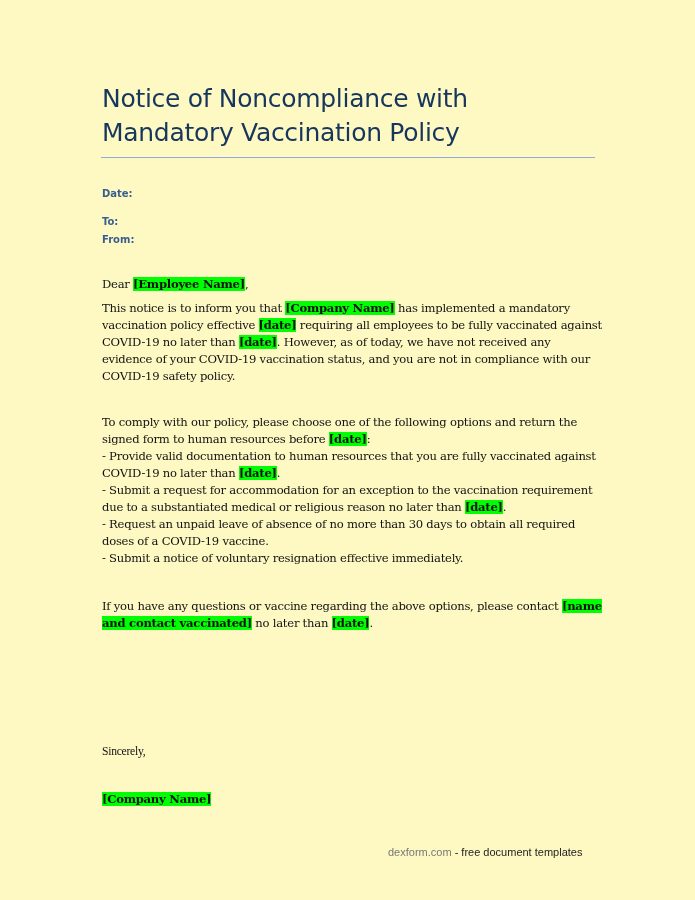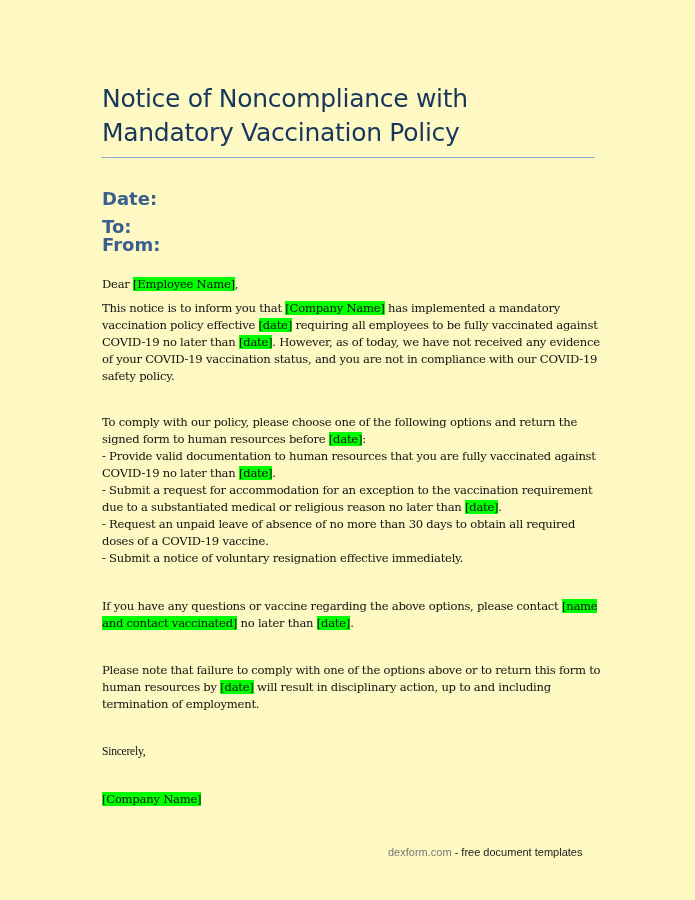--- a/index.html
+++ b/index.html
@@ -1,22 +1,22 @@
 <!DOCTYPE html>
 <html><head>
 <meta charset="utf-8">
 <style>
   html, body { margin:0; padding:0; background:#ffffff; }
   body { width:695px; height:900px; position:relative; overflow:hidden; }
   .page { position:absolute; left:0; top:0; width:695px; height:900px; background:#fef9c3; }
   .title { position:absolute; left:102px; top:82px; width:500px; font-family:"DejaVu Sans", sans-serif; font-size:25px; line-height:34px; color:#17365d; letter-spacing:-0.3px; }
   .title-rule { position:absolute; left:101px; top:157px; width:494px; height:1px; background:#8eaadb; }
-  .meta { position:absolute; left:102px; font-family:"DejaVu Sans", sans-serif; font-weight:bold; font-size:18px; color:#3a5f8f; }
+  .meta { position:absolute; left:102px; font-family:"DejaVu Sans", sans-serif; font-weight:bold; font-size:10px; color:#3a5f8f; }
   .body-text { position:absolute; left:102px; width:500px; font-family:"DejaVu Serif", serif; font-size:11.6px; line-height:17px; color:#111; letter-spacing:-0.25px; }
-  .hl { background:#00ff00; }
+  .hl { background:#00ff00;font-weight:bold; }
   .footer { position:absolute; left:388px; top:846px; font-family:"Liberation Sans", sans-serif; font-size:11px; color:#222; }
   .footer .brand { color:#777; }
 </style>
 </head>
 <body>
 
 <div class="page">
 
   <div class="title">
     <div>Notice of Noncompliance with</div>
@@ -35,21 +35,20 @@
   <div class="body-text" style="top:414px;">
     <div><span>To comply with our policy, please choose one of the following options and return the signed form to human resources before </span><span class="hl">[date]</span><span>:</span></div>
     <div><span>- Provide valid documentation to human resources that you are fully vaccinated against COVID-19 no later than </span><span class="hl">[date]</span><span>.</span></div>
     <div><span>- Submit a request for accommodation for an exception to the vaccination requirement due to a substantiated medical or religious reason no later than </span><span class="hl">[date]</span><span>.</span></div>
     <div>- Request an unpaid leave of absence of no more than 30 days to obtain all required doses of a COVID-19 vaccine.</div>
     <div>- Submit a notice of voluntary resignation effective immediately.</div>
   </div>
 
   <div class="body-text" style="top:598px;"><span>If you have any questions or vaccine regarding the above options, please contact </span><span class="hl">[name and contact vaccinated]</span><span> no later than </span><span class="hl">[date]</span><span>.</span></div>
 
-  <div class="body-text" style="top:662px;"><span>Please note that failure to comply with one of the options above or to return this form to human resources by </span><span class="hl">[date]</span><span> will result in disciplinary action, up to and including termination of employment.</span></div>
 
   <div class="body-text" style="top:743px;font-family:Liberation Serif, serif;">Sincerely,</div>
 
   <div class="body-text" style="top:791px;"><span class="hl">[Company Name]</span></div>
 
   <div class="footer"><span class="brand">dexform.com</span><span> - free document templates</span></div>
 
 </div>
 
 </body></html>

